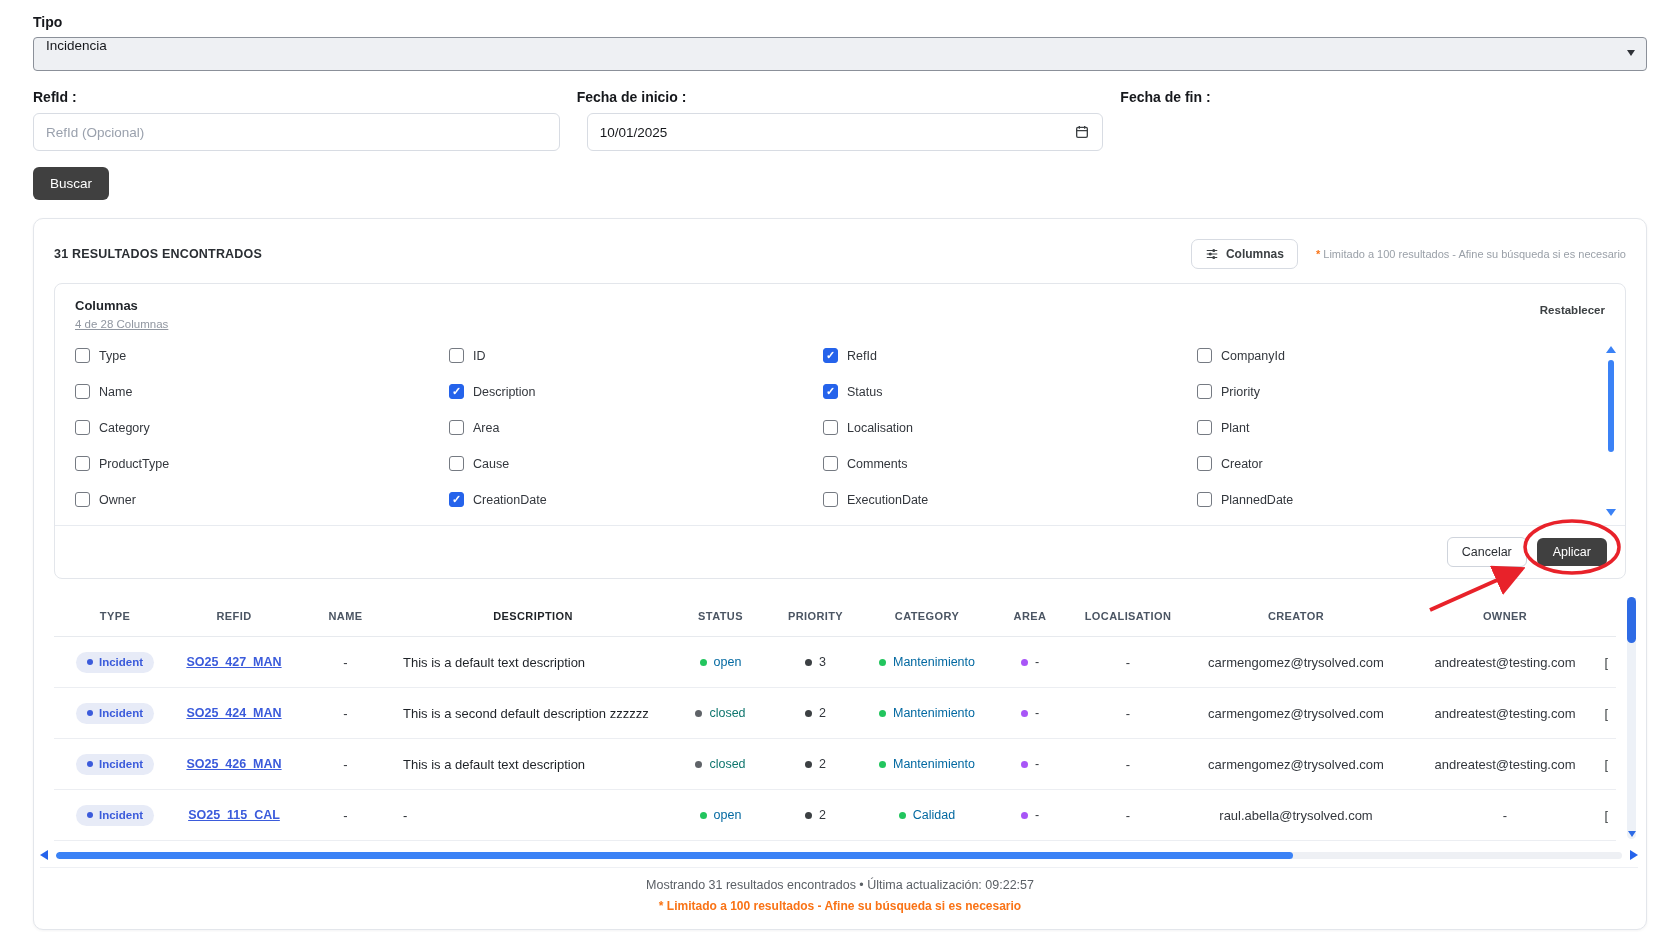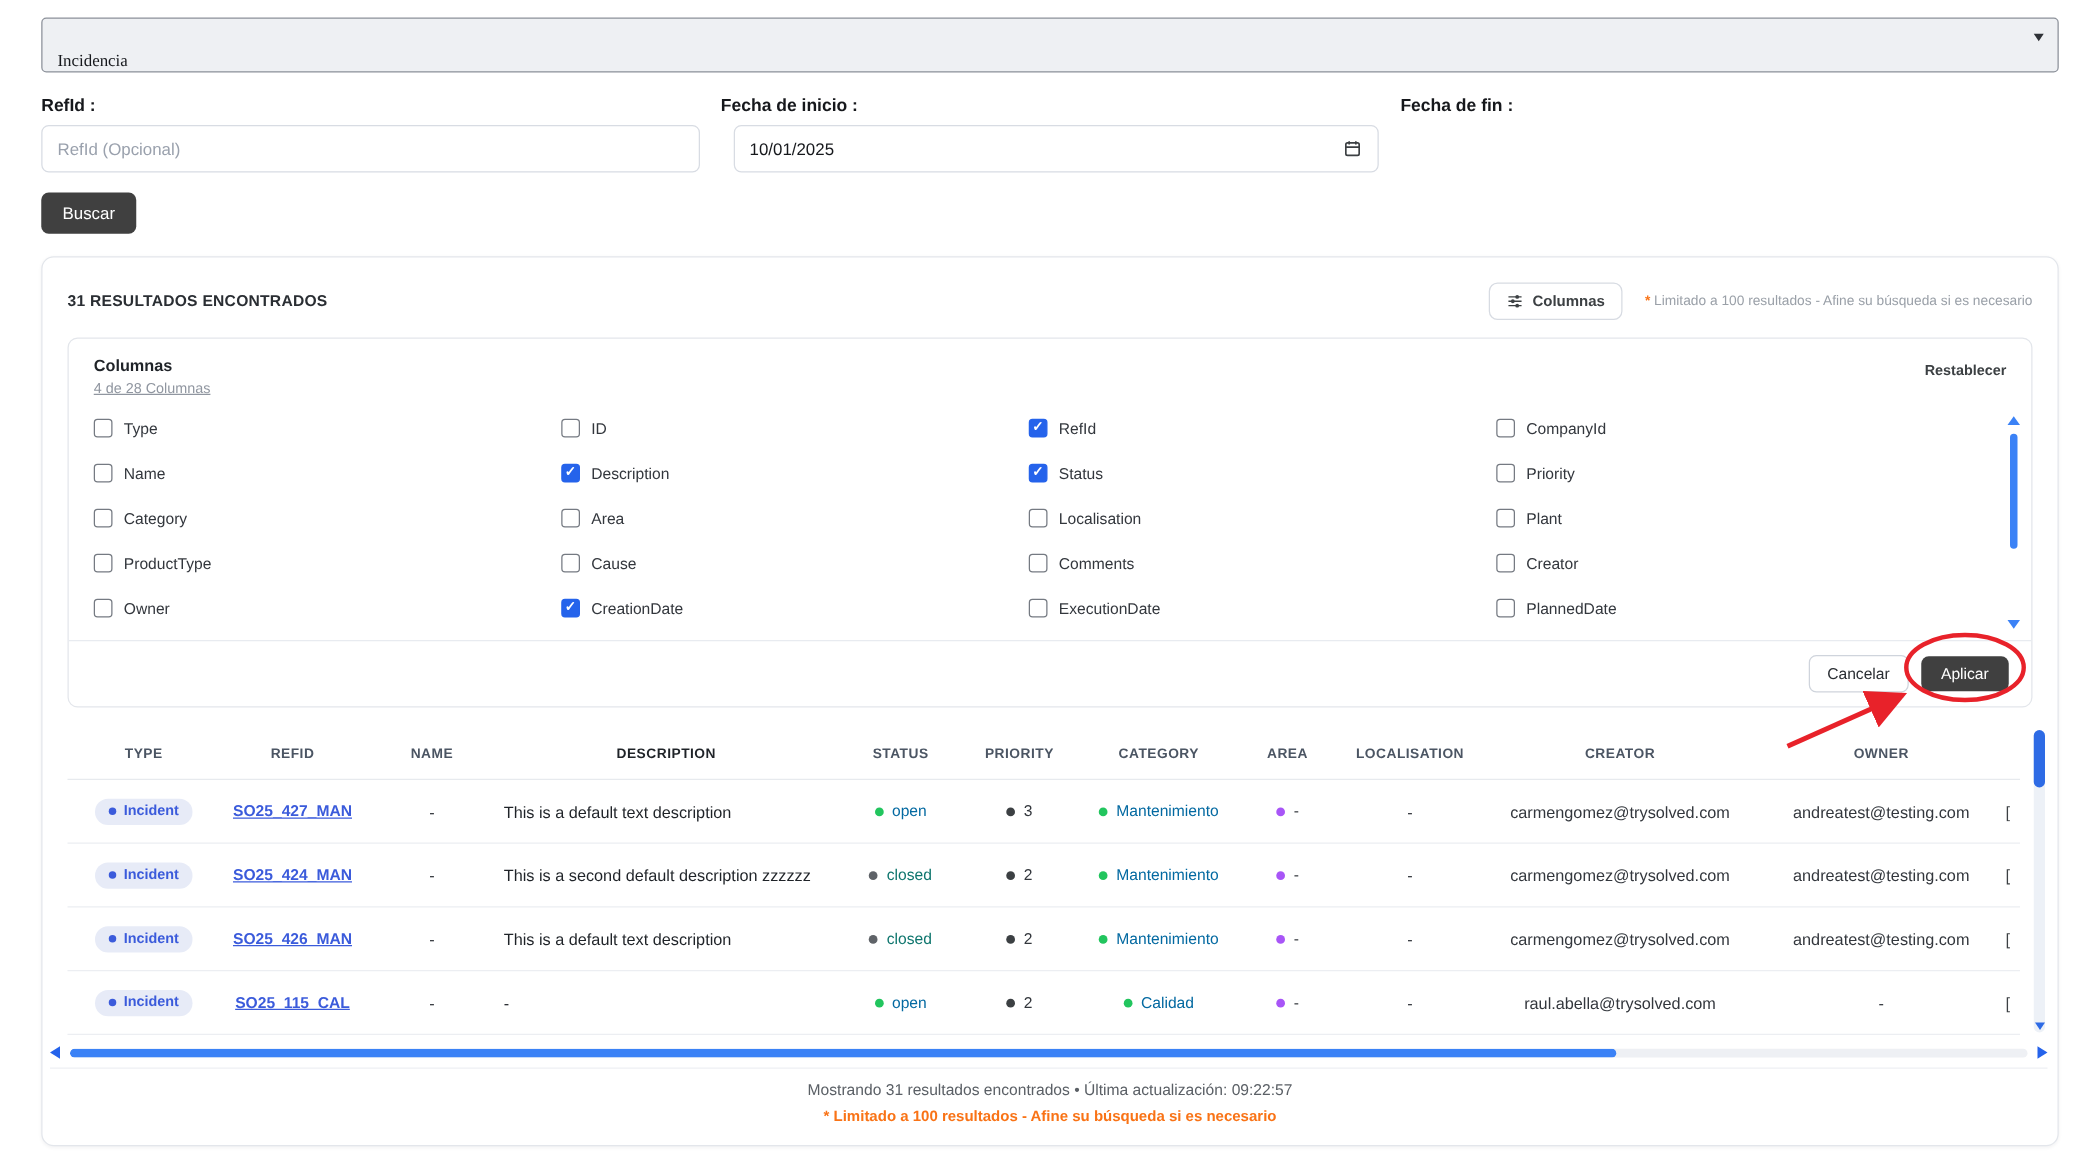--- a/index.html
+++ b/index.html
@@ -6,23 +6,23 @@
   html, body { background: #fff; }
   .page {
     width: 1680px; height: 932px; padding: 14px 33px 0;
     background: #fff; position: relative; overflow: hidden;
     font-family: "Liberation Sans", sans-serif; color: #1f2328;
   }
   
   .f-label { display: block; font-size: 14px; font-weight: 700; color: #16181c; margin-bottom: 8px; }
   .tipo-label { margin-bottom: 7px; }
   .select-wrap {
-    position: relative; height: 44px; background: #eef0f3; border: 1px solid #8b9099;
-    border-radius: 4px; display: flex; align-items: flex-end; padding: 0 26px 0 12px;
-    font-size: 13.5px; color: #16181c; cursor: default; width: 100%; font-family: Liberation Serif, serif;
+    position: relative; height: 34px; background: #eef0f3; border: 1px solid #8b9099;
+    border-radius: 4px; display: flex; align-items: flex-start; padding: 0 26px 0 12px;
+    font-size: 13.5px; color: #16181c; cursor: default; width: 100%;
   }
   .select-caret { position: absolute; right: 11px; top: 12px; width: 0; height: 0;
     border-left: 4.5px solid transparent; border-right: 4.5px solid transparent; border-top: 6px solid #2f3237; }
   .form-row { display: grid; grid-template-columns: 1fr 1fr 1fr; gap: 17px; margin-top: 18px; }
   .text-input { width: 100%; height: 38px; border: 1px solid #d8dce3; border-radius: 6px;
     padding: 0 12px; font-size: 13.5px; color: #8b5cf6; outline: none; font-family: inherit; }
   .text-input::placeholder { color: #9aa1ad; }
   .date-input { height: 38px; border: 1px solid #d8dce3; border-radius: 6px; padding: 0 12px;
     display: flex; align-items: center; justify-content: space-between; font-size: 13.5px;
     color: #16181c; background: #fff; cursor: text; margin-left: 10px; }
@@ -113,20 +113,21 @@
   .table-footer { text-align: center; padding: 10px 0 4px; }
   .footer-line1 { font-size: 12.5px; color: #5b6066; }
   .footer-line2 { font-size: 12px; color: #f97316; font-weight: 600; margin-top: 7px; }
 </style>
 </head>
 <body>
 
 <div class="page">
 
   
+  <label class="f-label tipo-label">Tipo</label>
   <div class="select-wrap">
     <span>Incidencia</span>
     <span class="select-caret"></span>
   </div>
 
   <div class="form-row">
     <div>
       <label class="f-label">RefId :</label>
       <input class="text-input" placeholder="RefId (Opcional)" style="">
     </div>

